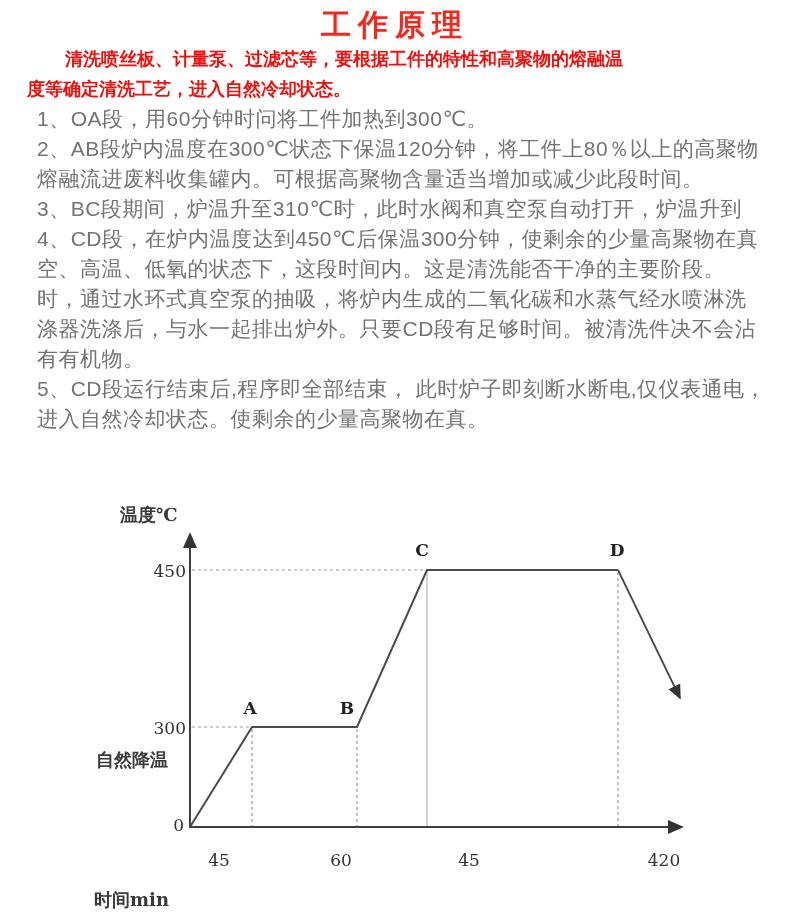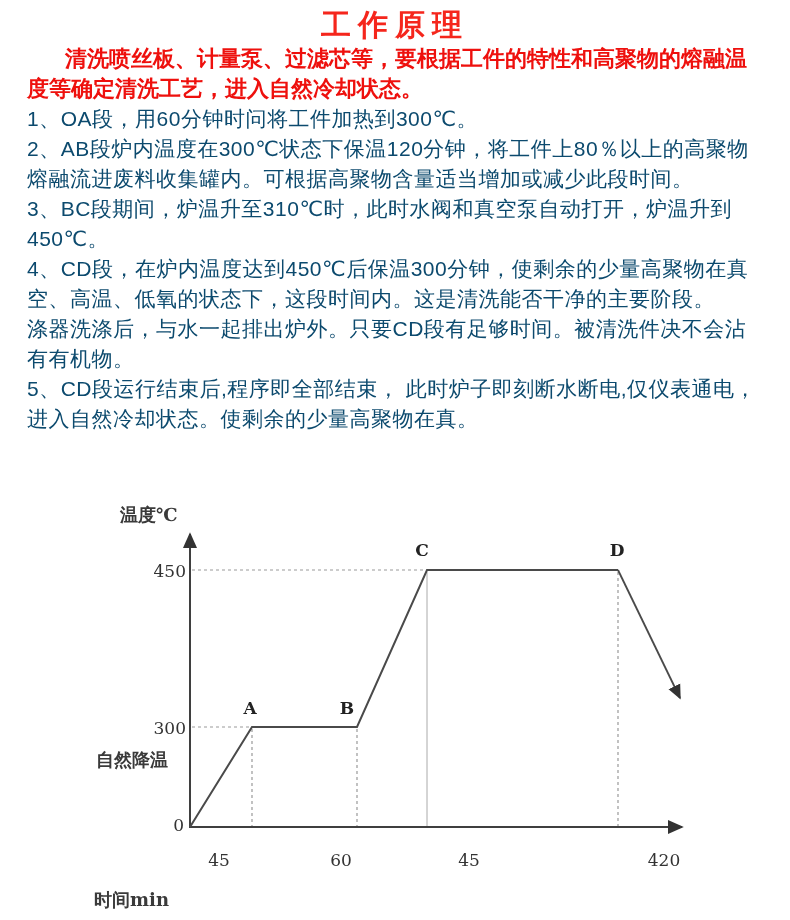--- a/index.html
+++ b/index.html
@@ -10,25 +10,25 @@
   }
   .page{position:relative;width:790px;height:920px;background:#ffffff;}
   .textblock{position:absolute;left:0;top:0;width:790px;}
   .doc-title{
     margin:6px 0 0 0;text-align:center;
     font-size:30px;line-height:38px;font-weight:bold;
     color:#f5261c;letter-spacing:7px;
   }
   .intro{font-weight:bold;color:#ee100d;}
   .intro .line{
-    padding:0 28px 0 27px;font-size:22px;line-height:30px;
+    padding:0 28px 0 27px;font-size:18px;line-height:30px;
     white-space:nowrap;
   }
   .intro .line.indented{padding-left:65px;}
-  .bodytext{margin-top:0;color:#0c4a6e;}
+  .bodytext{margin-top:0;color:#737373;padding-left:10px;}
   .bodytext .line{
     padding:0 26px 0 27px;font-size:21px;line-height:30px;
     white-space:nowrap;letter-spacing:0.5px;
   }
   .chart{position:absolute;left:0;top:496px;width:720px;height:424px;}
   .chart svg{display:block;}
   .c-label{font-family:"DejaVu Serif","Liberation Serif",serif;fill:#3a3a3a;}
   .c-num{font-family:"DejaVu Serif","Liberation Serif",serif;fill:#333333;font-size:17px;}
   .c-pt{font-family:"DejaVu Serif","Liberation Serif",serif;fill:#222222;font-size:17px;font-weight:bold;}
   .c-cn{font-size:18px;font-weight:600;}
@@ -44,23 +44,23 @@
     <div class="intro">
       <div class="line indented">清洗喷丝板、计量泵、过滤芯等，要根据工件的特性和高聚物的熔融温</div>
       <div class="line">度等确定清洗工艺，进入自然冷却状态。</div>
     </div>
 
     <div class="bodytext">
       <div class="line">1、OA段，用60分钟时问将工件加热到300℃。</div>
       <div class="line">2、AB段炉内温度在300℃状态下保温120分钟，将工件上80％以上的高聚物</div>
       <div class="line">熔融流进废料收集罐内。可根据高聚物含量适当增加或减少此段时间。</div>
       <div class="line">3、BC段期间，炉温升至310℃时，此时水阀和真空泵自动打开，炉温升到</div>
-      <div class="line">450℃。</div>
       <div class="line">4、CD段，在炉内温度达到450℃后保温300分钟，使剩余的少量高聚物在真</div>
       <div class="line">空、高温、低氧的状态下，这段时间内。这是清洗能否干净的主要阶段。</div>
+      <div class="line">时，通过水环式真空泵的抽吸，将炉内生成的二氧化碳和水蒸气经水喷淋洗</div>
       <div class="line">涤器洗涤后，与水一起排出炉外。只要CD段有足够时间。被清洗件决不会沾</div>
       <div class="line">有有机物。</div>
       <div class="line">5、CD段运行结束后,程序即全部结束， 此时炉子即刻断水断电,仅仪表通电，</div>
       <div class="line">进入自然冷却状态。使剩余的少量高聚物在真。</div>
     </div>
   </div>
 
   <div class="chart">
     <svg width="790" height="424" viewBox="0 496 790 424" xmlns="http://www.w3.org/2000/svg">
       <defs>

